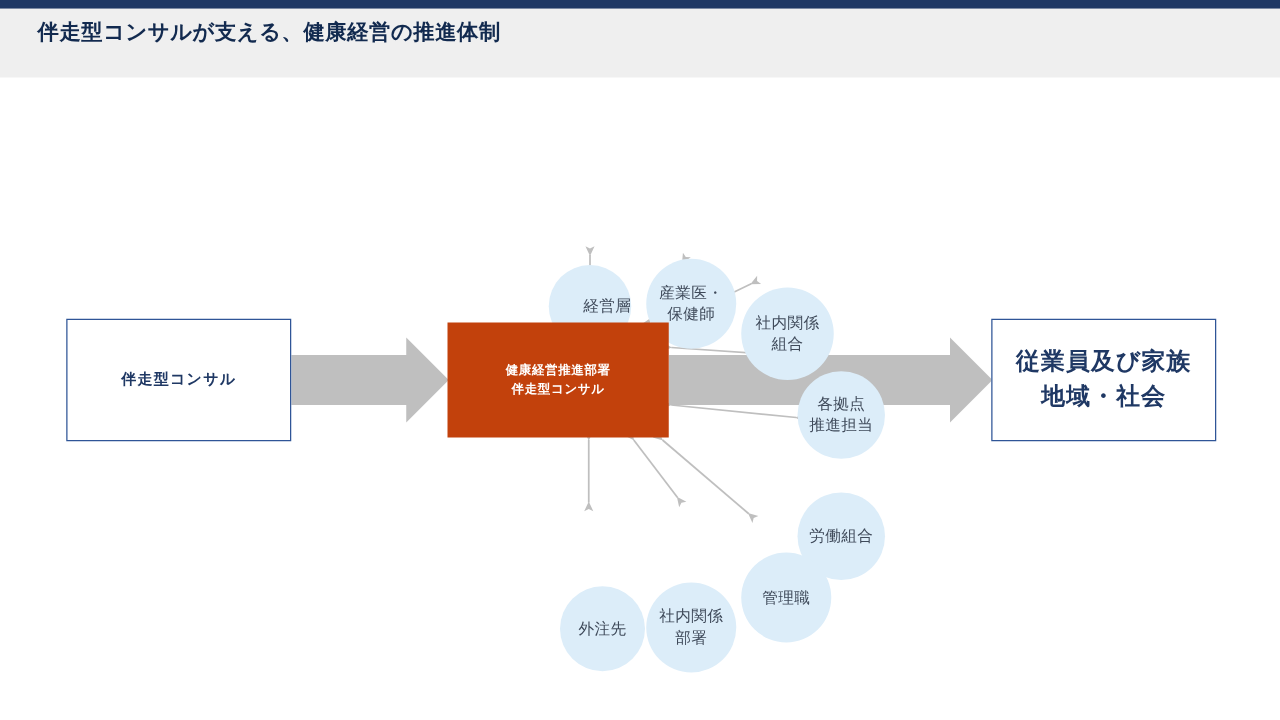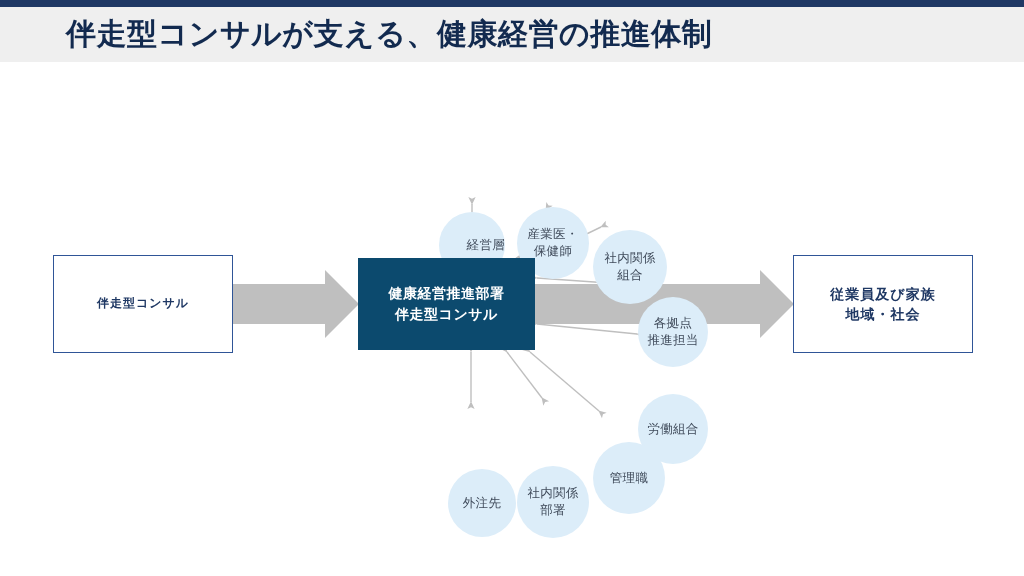--- a/index.html
+++ b/index.html
@@ -28,26 +28,25 @@
   #header-band {
     position: absolute;
     left: 0; top: 7px;
     width: 1024px; height: 55px;
     background: #EFEFEF;
   }
   #page-title {
     position: absolute;
     left: 30px;
     top: 14px;
-    font-size: 30px;
+    font-size: 17px;
     font-weight: bold;
     color: #122A4F;
     letter-spacing: 0.5px;
     white-space: nowrap;
-    margin-left: 36px;
   }
 
   
   #diagram {
     position: absolute;
     left: 0; top: 62px;
     width: 1024px; height: 514px;
   }
   #connector-layer {
     position: absolute;
@@ -71,34 +70,34 @@
     line-height: 1.45;
     letter-spacing: 1px;
   }
   #box-consultant {
     left: 53px;  top: 193px;
     width: 180px; height: 98px;
   }
   #box-outcome {
     left: 793px; top: 193px;
     width: 180px; height: 98px;
-    font-size: 14px;
+    font-size: 19px;
   }
   #box-center {
     position: absolute;
     left: 358px; top: 196px;
     width: 177px; height: 92px;
-    background: #0c4a6e;
+    background: #c2410c;
     display: flex;
     align-items: center;
     justify-content: center;
     text-align: center;
     color: #ffffff;
     font-weight: bold;
-    font-size: 14px;
+    font-size: 10px;
     line-height: 1.5;
     letter-spacing: 0.5px;
   }
 
   
   .node-circle {
     position: absolute;
     border-radius: 50%;
     background: #DCEDF9;
     display: flex;

